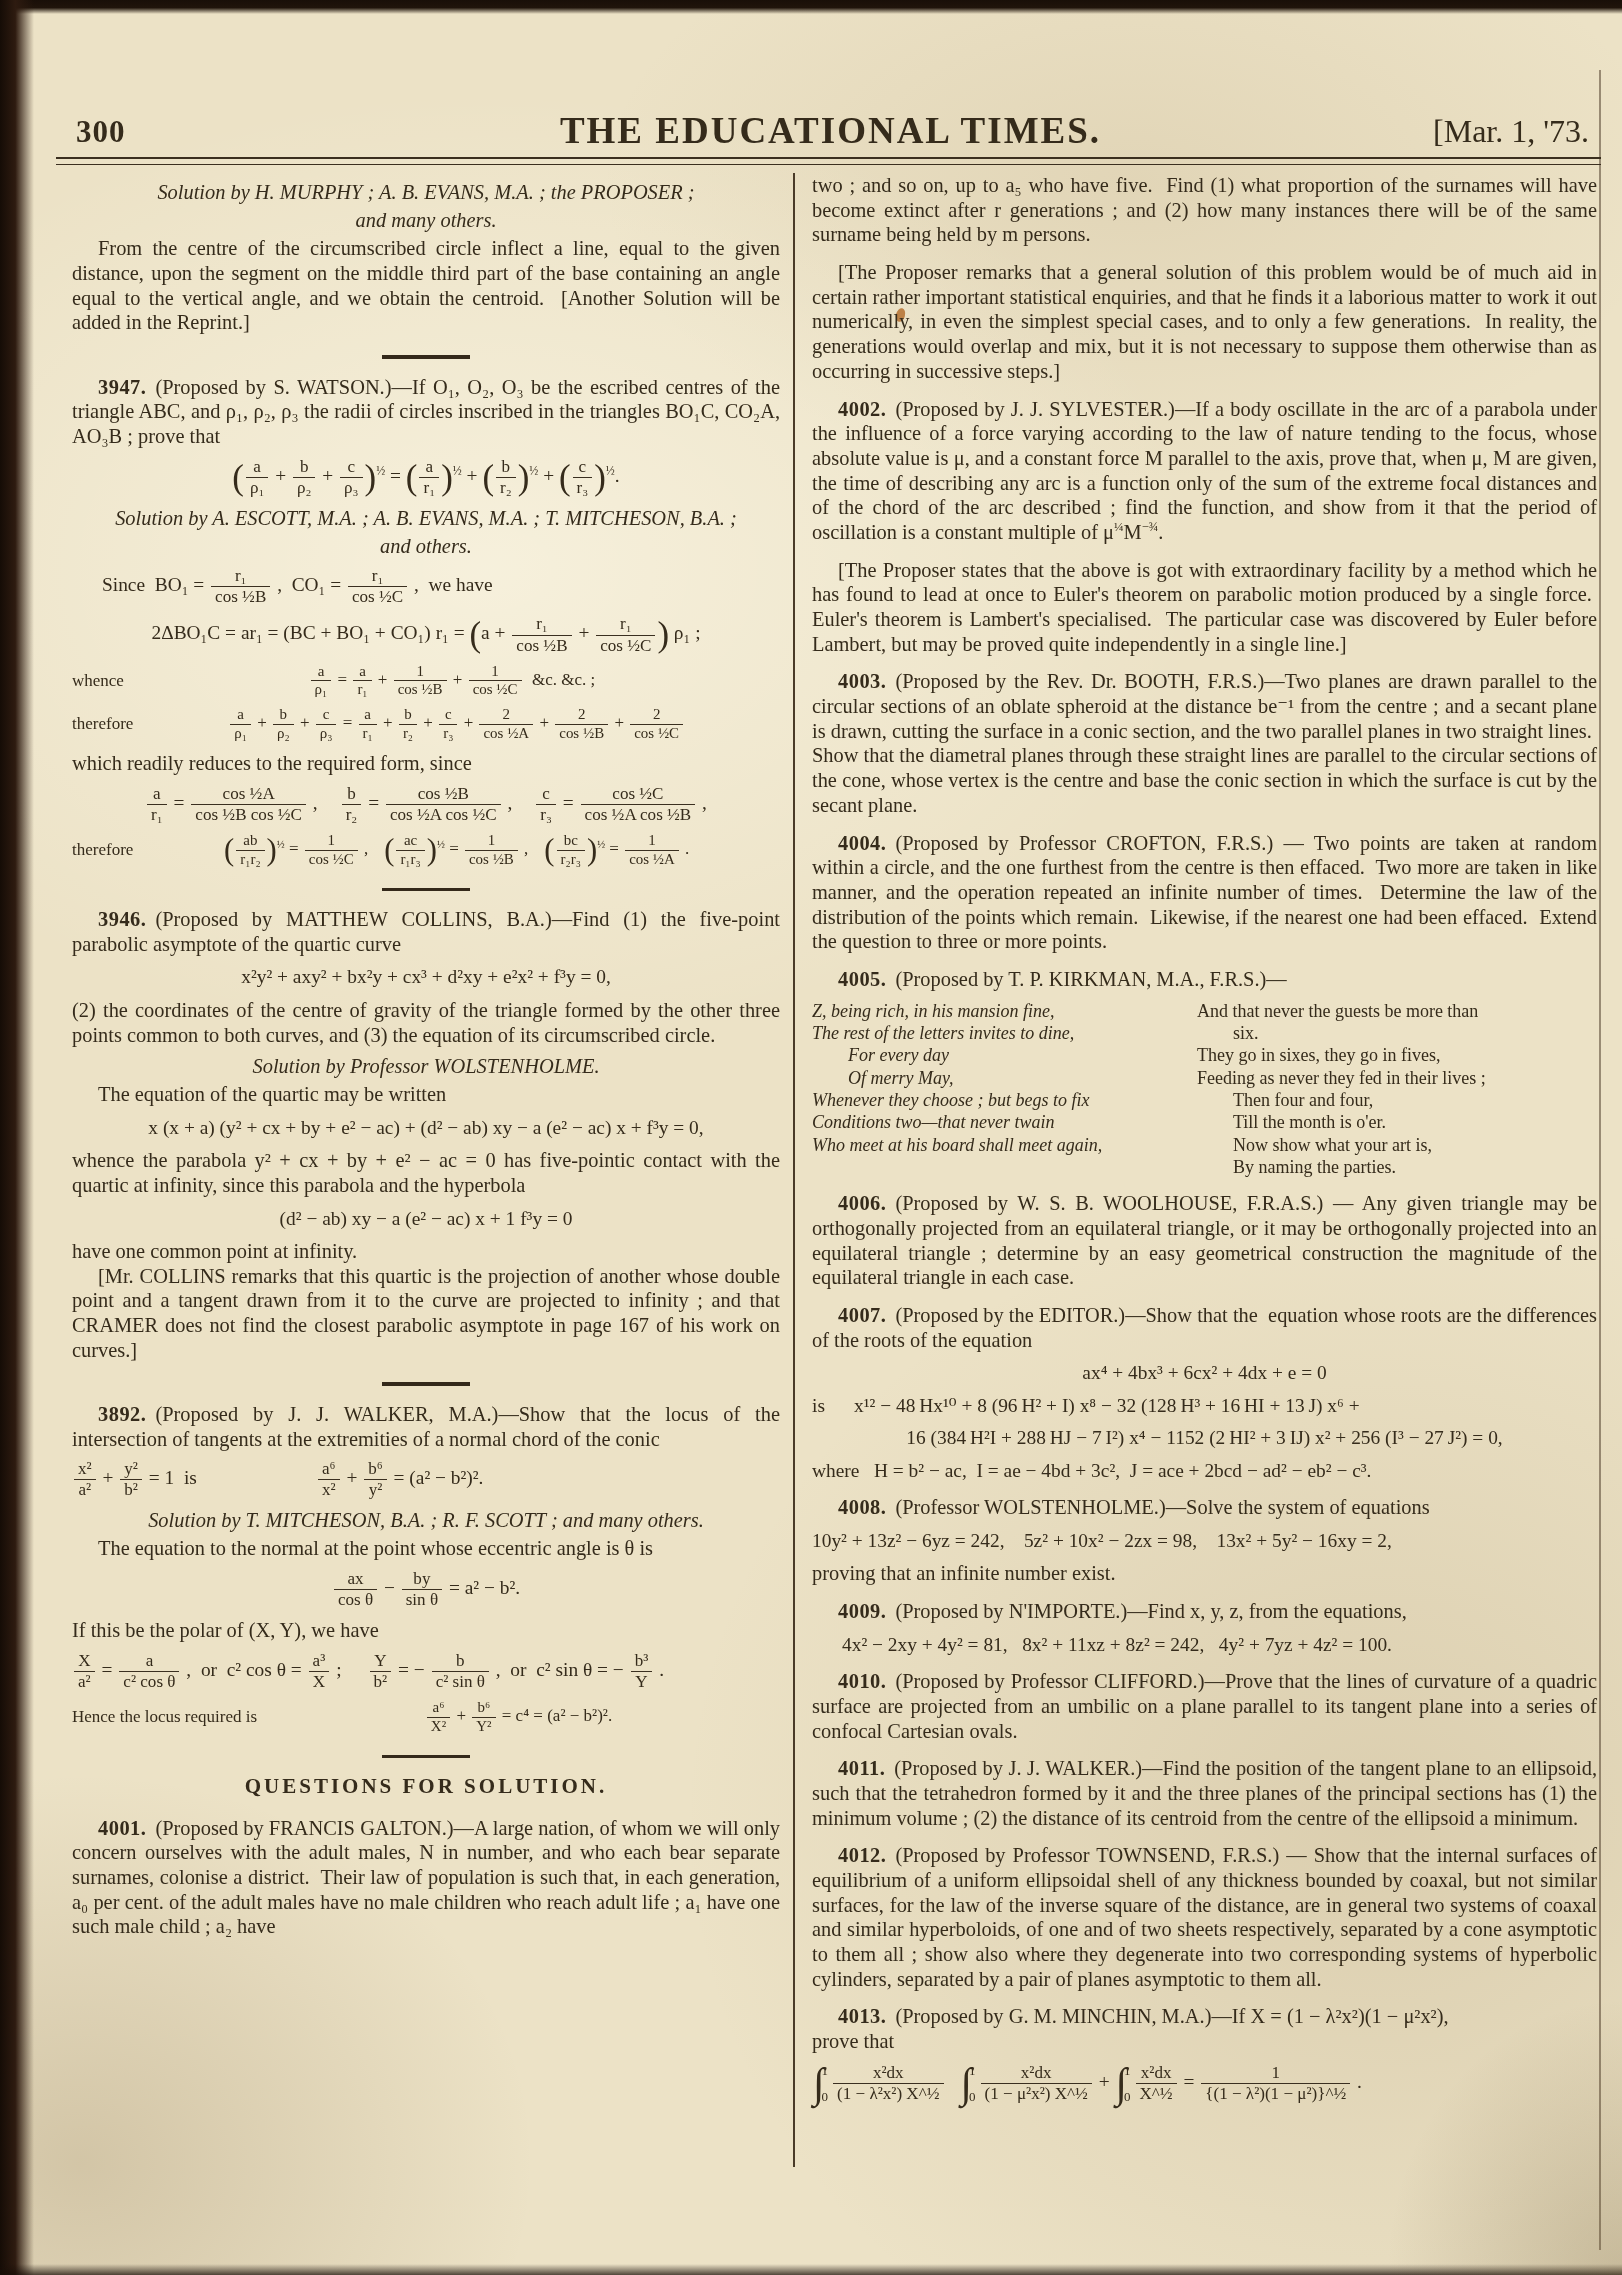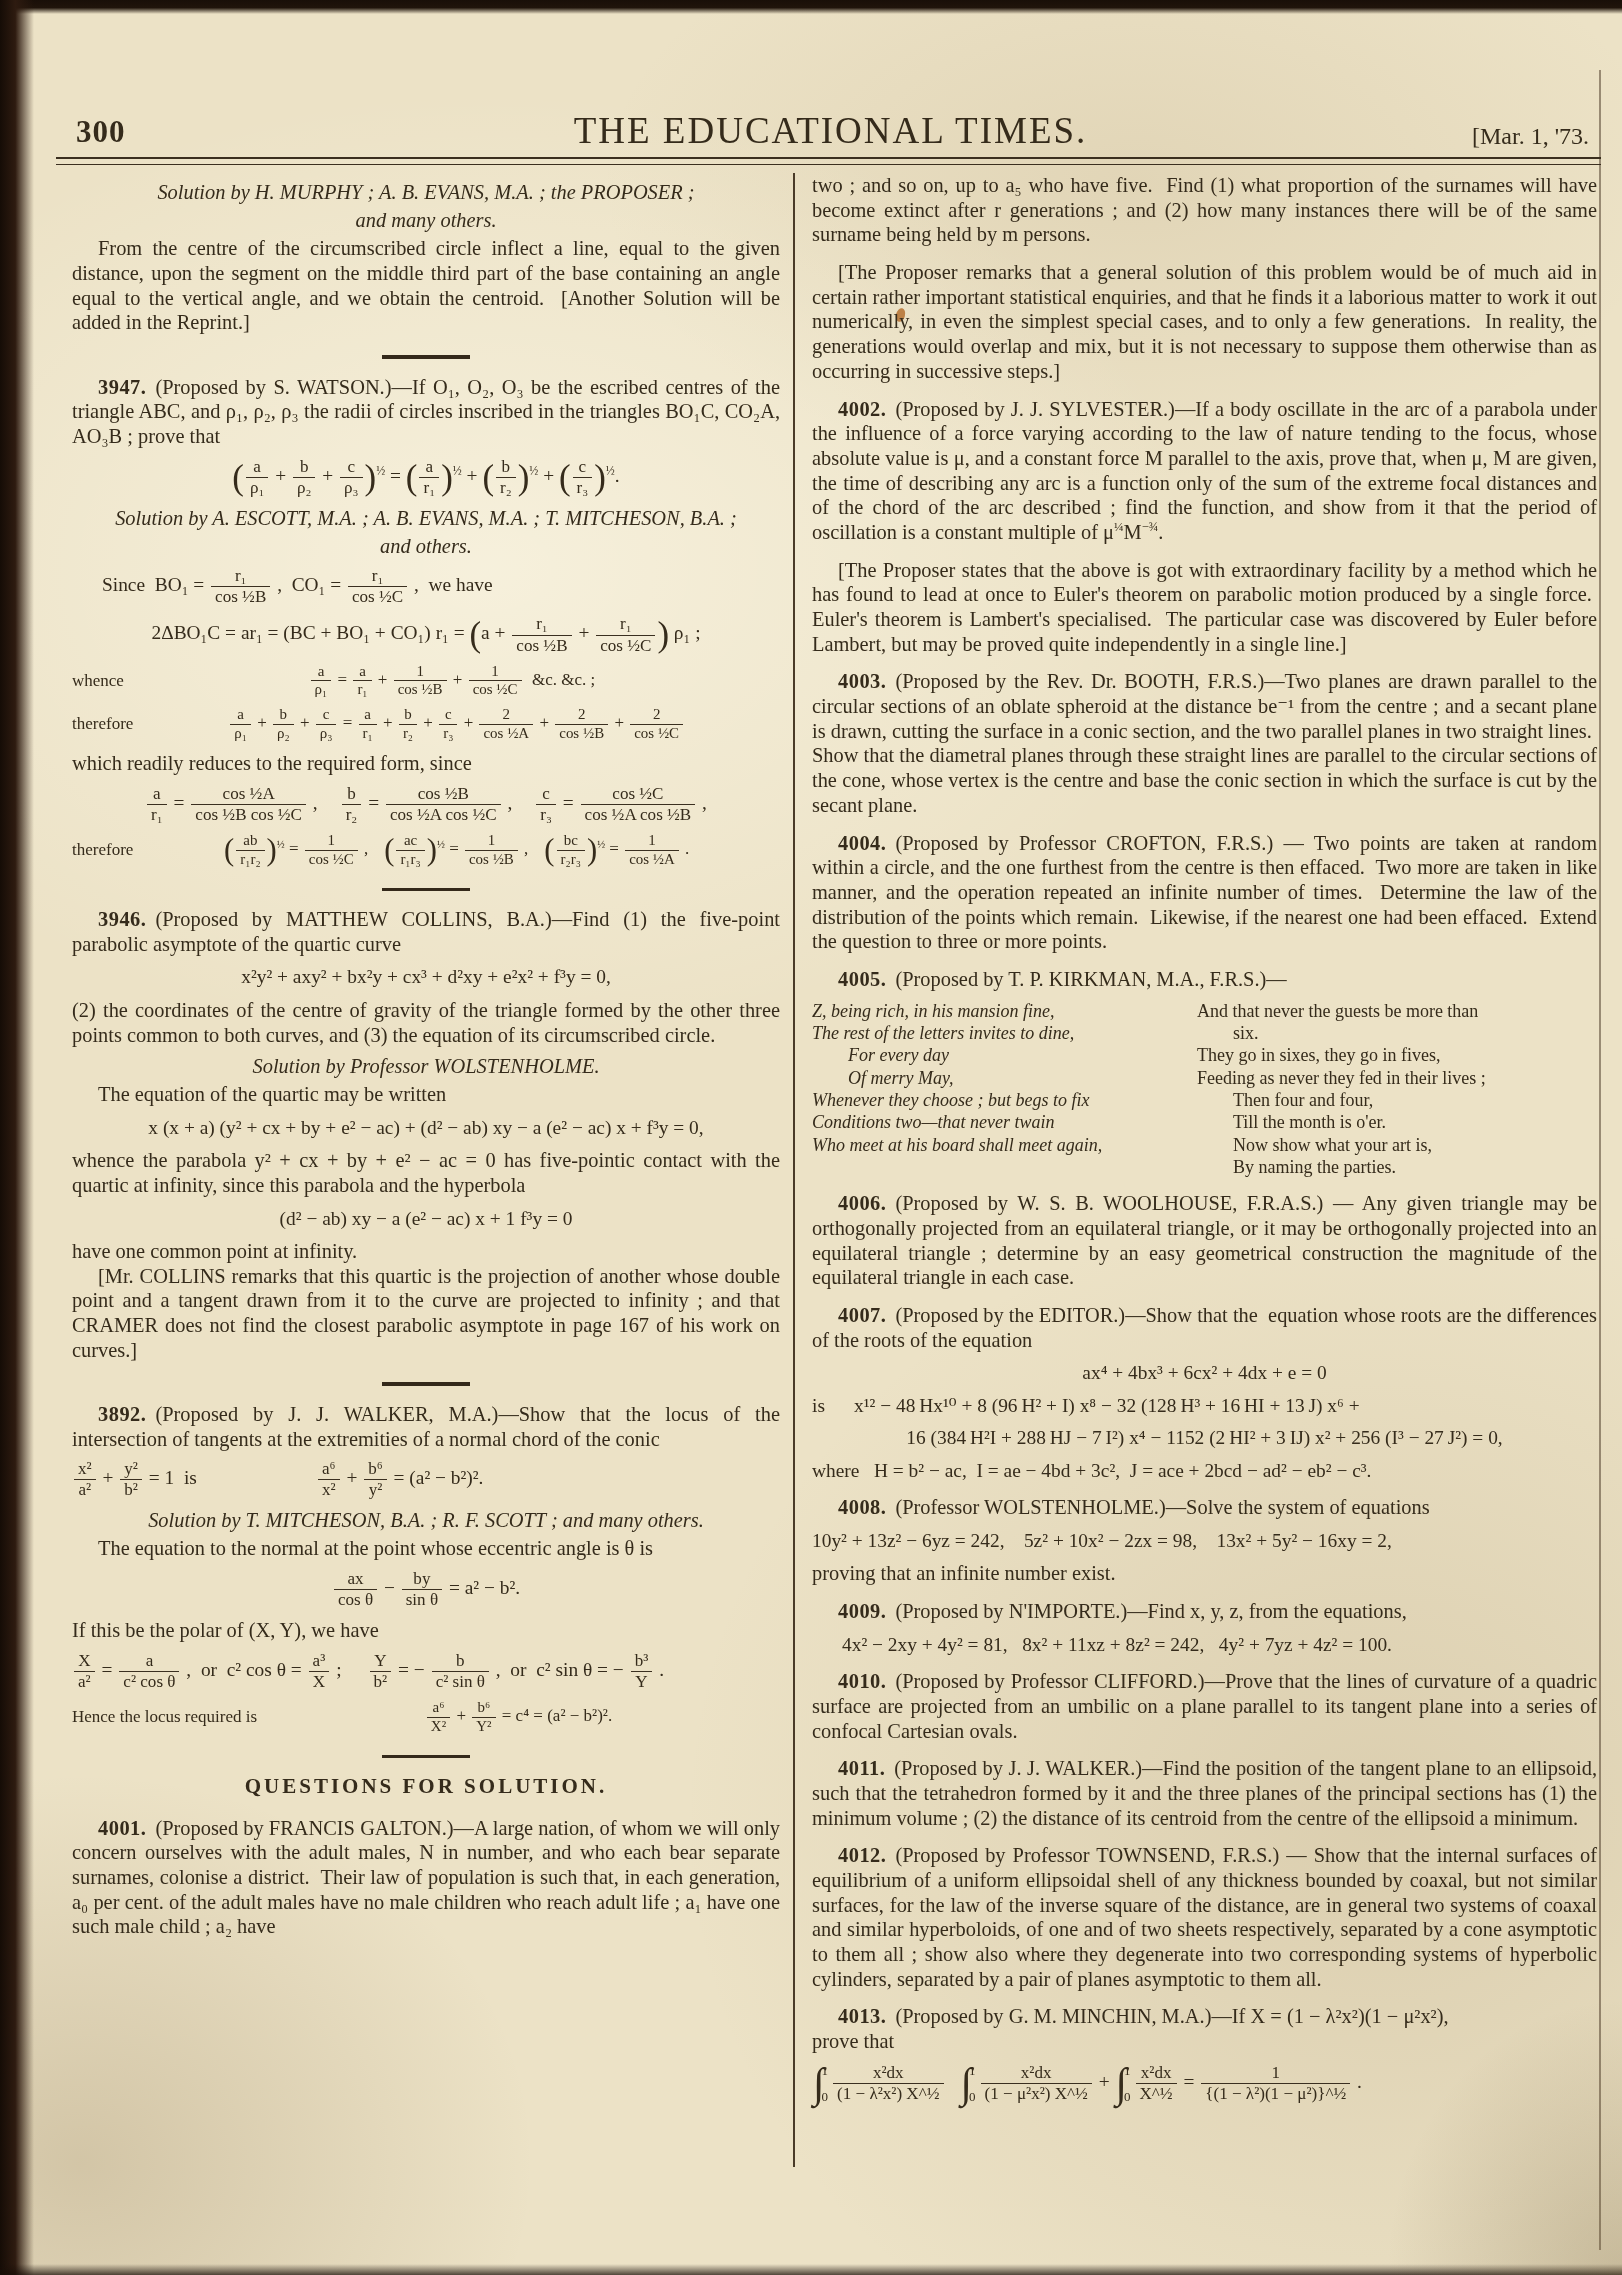--- a/index.html
+++ b/index.html
@@ -20,22 +20,22 @@
   .edge-top{position:absolute;top:0;left:0;right:0;height:14px;background:linear-gradient(180deg,#190f08 0,#20140b 55%,rgba(25,15,8,0) 100%);}
   .edge-left{position:absolute;top:0;left:0;bottom:0;width:34px;background:linear-gradient(90deg,#150c06 0,#2e1b10 45%,rgba(43,26,16,0) 100%);}
   .edge-bottom{position:absolute;bottom:0;left:0;right:0;height:12px;background:linear-gradient(0deg,rgba(24,14,7,.8),rgba(24,14,7,0));}
   .edge-right-line{position:absolute;right:22px;top:70px;bottom:26px;width:2px;background:rgba(70,52,34,.5);}
   .curl{position:absolute;right:0;bottom:0;width:239px;height:279px;background:radial-gradient(ellipse at 100% 100%, rgba(110,90,52,.28), rgba(0,0,0,0) 70%);}
   .stain{position:absolute;left:896px;top:308px;width:9px;height:14px;background:#b5702f;border-radius:50%;opacity:.85;transform:rotate(15deg);}
 
   
   .header{position:absolute;top:92px;left:72px;right:34px;height:60px;}
   .pageno{position:absolute;left:4px;bottom:2px;font-size:31px;font-weight:bold;letter-spacing:1px;}
-  .title{position:absolute;left:0;right:0;bottom:0;text-align:center;font-size:37px;font-weight:normal;letter-spacing:2px;}
-  .date{position:absolute;right:0;bottom:2px;font-size:24px;}
+  .title{position:absolute;left:0;right:0;bottom:0;text-align:center;font-size:37px;font-weight:bold;letter-spacing:2px;}
+  .date{position:absolute;right:0;bottom:2px;font-size:32px;}
   .dblrule{position:absolute;top:157px;left:56px;right:22px;height:5px;border-top:2.5px solid #3b2f1f;border-bottom:1.5px solid #3b2f1f;}
 
   
   .cols{position:absolute;top:173px;left:72px;right:26px;height:1994px;display:flex;align-items:stretch;}
   .colL{width:708px;padding-right:13px;}
   .colR{flex:1;border-left:2px solid #4a3b28;padding-left:17px;}
   .colL,.colR{font-size:20.4px;line-height:1.21;text-align:justify;}
 
   p{margin:0;}
   .para{text-indent:26px;margin:0;}

